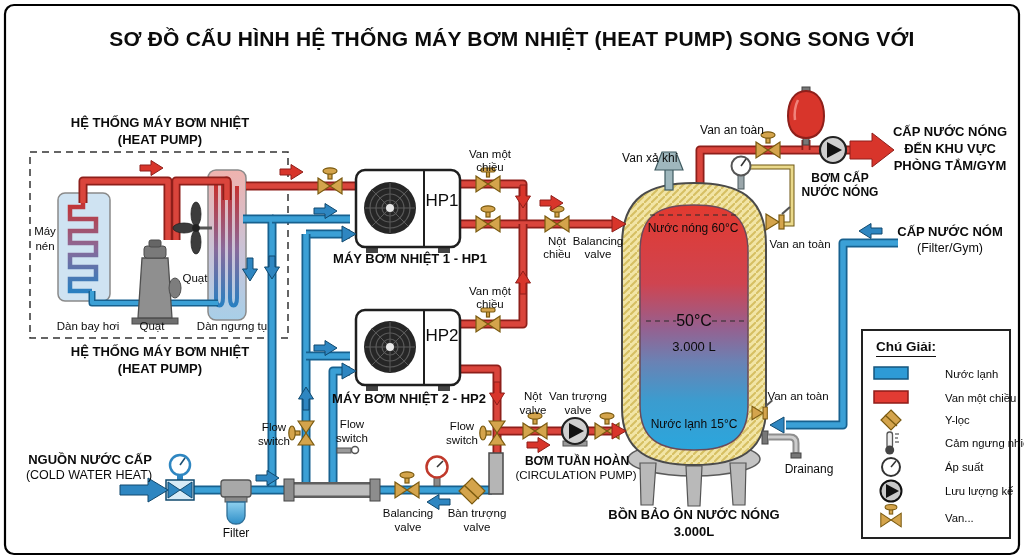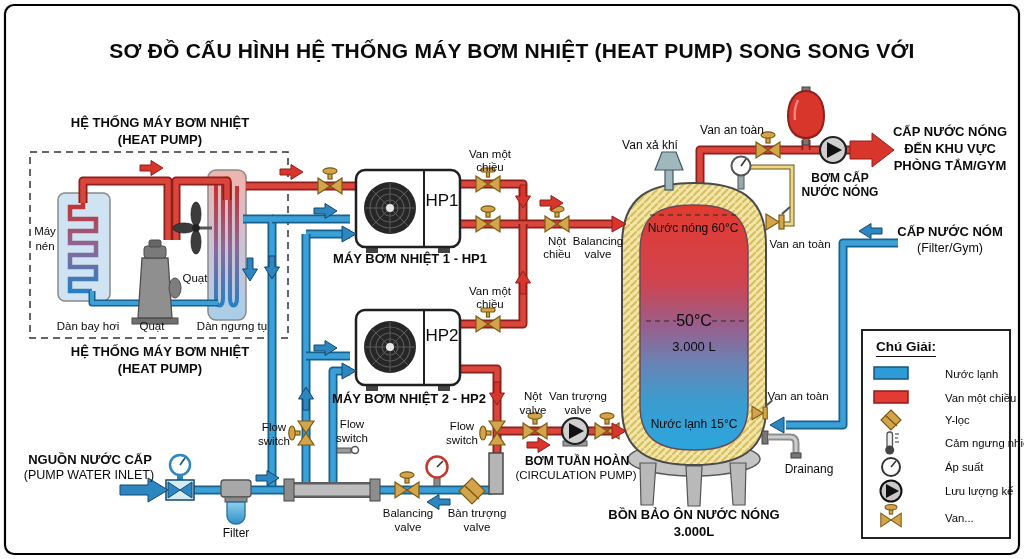--- a/index.html
+++ b/index.html
@@ -1,21 +1,21 @@
 <!DOCTYPE html>
 <html><head>
 <meta charset="utf-8">
 <style>
   html,body{margin:0;padding:0;background:#fff;}
   .stage{position:relative;width:1024px;height:559px;background:#fff;overflow:hidden;
          font-family:"Liberation Sans","DejaVu Sans",sans-serif;color:#0b0b0b;}
   svg{position:absolute;left:0;top:0;}
   .lbl{position:absolute;transform:translate(-50%,-50%);white-space:nowrap;
        font-size:11.5px;line-height:1;color:#0b0b0b;text-align:center;}
-  .t1{font-size:21px;font-weight:bold;letter-spacing:.2px;margin-top:12px;}
+  .t1{font-size:21px;font-weight:bold;letter-spacing:.2px;}
   .cap{font-size:13px;font-weight:bold;}
   .cap2{font-size:12px;font-weight:bold;}
   .badge{font-size:17px;}
   .leg-title{position:absolute;font-size:13.5px;font-weight:bold;
              border-bottom:1.6px solid #111;padding-bottom:2px;}
   .leg-item{position:absolute;transform:translateY(-50%);font-size:11.3px;white-space:nowrap;padding-left:28px;}
   
   .po{stroke:#8e1f1a;stroke-width:9;fill:none;stroke-linejoin:round}
   .pi{stroke:#da453c;stroke-width:5.5;fill:none;stroke-linejoin:round}
   .bo{stroke:#17618f;stroke-width:9;fill:none;stroke-linejoin:round}
@@ -399,30 +399,30 @@
 <div class="lbl" style="left:578px;top:397px">Van trượng</div>
 <div class="lbl" style="left:578px;top:411px">valve</div>
 <div class="lbl cap2" style="left:577px;top:461px">BƠM TUẦN HOÀN</div>
 <div class="lbl" style="left:576px;top:476px">(CIRCULATION PUMP)</div>
 <div class="lbl" style="left:408px;top:514px">Balancing</div>
 <div class="lbl" style="left:408px;top:528px">valve</div>
 <div class="lbl" style="left:477px;top:514px">Bàn trượng</div>
 <div class="lbl" style="left:477px;top:528px">valve</div>
 
 <div class="lbl cap" style="left:90px;top:459px">NGUỒN NƯỚC CẤP</div>
-<div class="lbl" style="left:89px;top:475px;font-size:12.5px">(PUMP WATER INLET)</div>
+<div class="lbl" style="left:89px;top:475px;font-size:12.5px">(COLD WATER HEAT)</div>
 <div class="lbl" style="left:236px;top:533px;font-size:12px">Filter</div>
 
 <div class="lbl" style="left:693px;top:228px;font-size:12px">Nước nóng 60°C</div>
 <div class="lbl" style="left:694px;top:321px;font-size:16px">50°C</div>
 <div class="lbl" style="left:694px;top:346px;font-size:13px">3.000 L</div>
 <div class="lbl" style="left:694px;top:424px;font-size:12px">Nước lạnh 15°C</div>
 <div class="lbl cap" style="left:694px;top:514px">BỒN BẢO ÔN NƯỚC NÓNG</div>
 <div class="lbl cap" style="left:694px;top:531px">3.000L</div>
-<div class="lbl" style="left:650px;top:145px;font-size:12px">Van xả khí</div>
+<div class="lbl" style="left:650px;top:158px;font-size:12px">Van xả khí</div>
 <div class="lbl" style="left:732px;top:130px;font-size:12px">Van an toàn</div>
 <div class="lbl" style="left:800px;top:245px">Van an toàn</div>
 <div class="lbl" style="left:798px;top:397px">Van an toàn</div>
 <div class="lbl" style="left:809px;top:469px;font-size:12px">Drainang</div>
 
 <div class="lbl cap2" style="left:840px;top:178px">BƠM CẤP</div>
 <div class="lbl cap2" style="left:840px;top:192px">NƯỚC NÓNG</div>
 <div class="lbl cap" style="left:950px;top:131px">CẤP NƯỚC NÓNG</div>
 <div class="lbl cap" style="left:950px;top:148px">ĐẾN KHU VỰC</div>
 <div class="lbl cap" style="left:950px;top:165px">PHÒNG TẮM/GYM</div>

